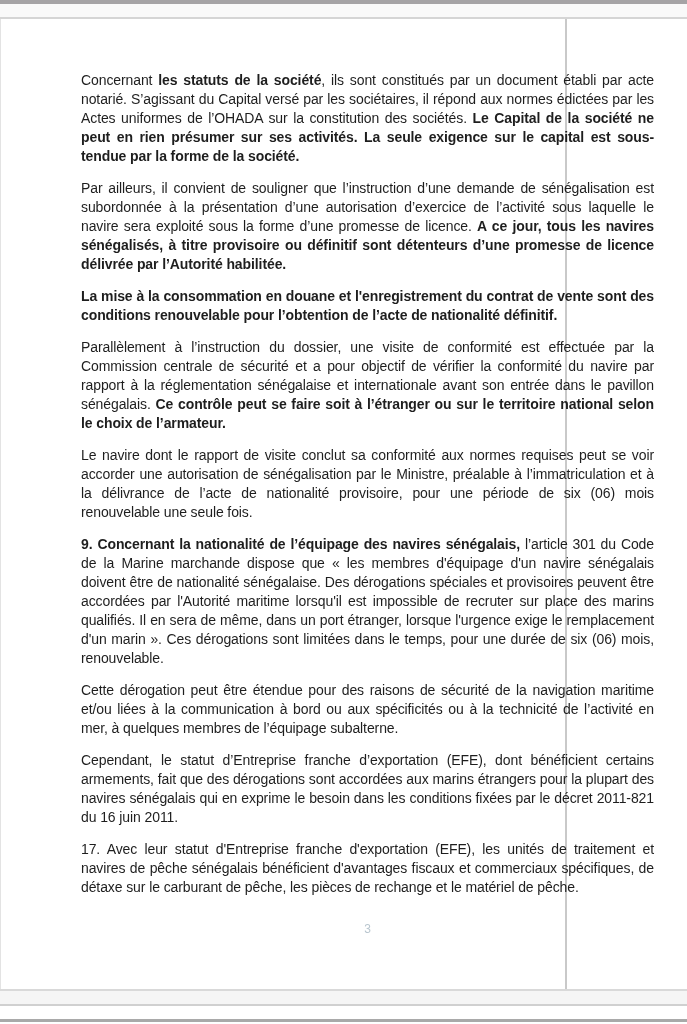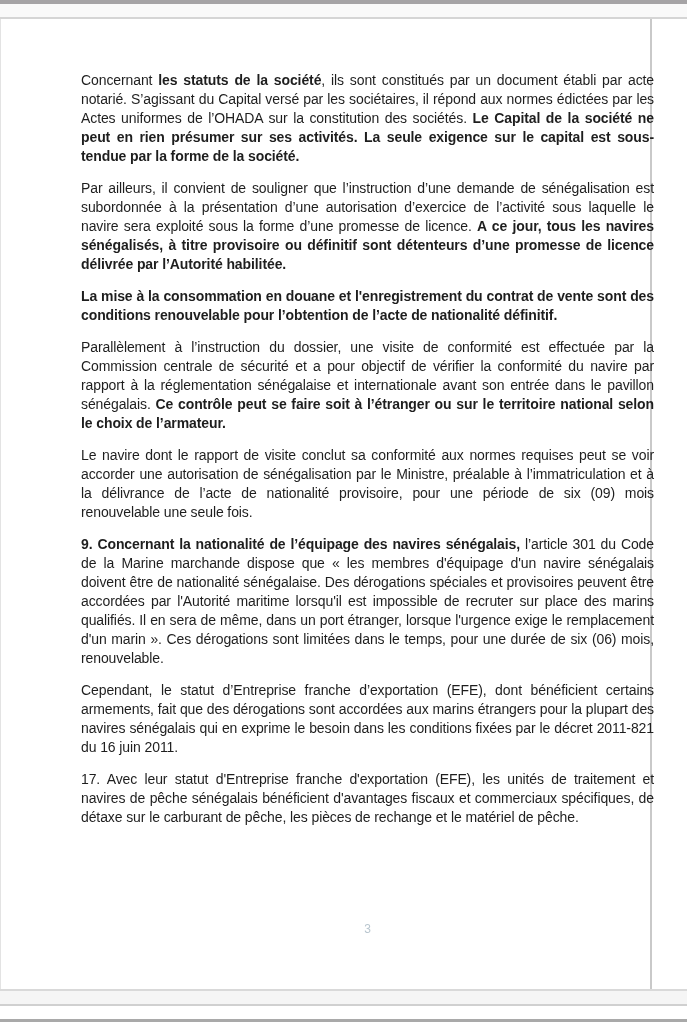--- a/index.html
+++ b/index.html
@@ -16,21 +16,21 @@
     background:#a5a3a5;
   }
   .top-sliver{
     position:absolute;top:4px;left:0;width:687px;height:13px;
     background:#f9f9f9;
     border-bottom:2px solid #d5d5d5;
   }
   
   .page{
     position:absolute;top:19px;left:0;
-    width:652px;height:970px;
+    width:567px;height:970px;
     background:#ffffff;
     border-left:1px solid #e3e3e3;
     border-right:2px solid #c9c9c9;
     box-sizing:border-box;
   }
   .page-content{
     position:absolute;left:80px;top:52px;width:573px;
     color:#1e1e1e;
     font-size:14px;
     line-height:19px;
@@ -69,22 +69,23 @@
   <div class="top-edge"></div>
   <div class="top-sliver"></div>
 
   <div class="page">
     <div class="page-content">
 
     <p class="para"><span>Concernant </span><span class="b">les statuts de la société</span><span>, ils sont constitués par un document établi par acte notarié. S’agissant du Capital versé par les sociétaires, il répond aux normes édictées par les Actes uniformes de l’OHADA sur la constitution des sociétés. </span><span class="b">Le Capital de la société ne peut en rien présumer sur ses activités. La seule exigence sur le capital est sous-tendue par la forme de la société.</span></p>
         <p class="para"><span>Par ailleurs, il convient de souligner que l’instruction d’une demande de sénégalisation est subordonnée à la présentation d’une autorisation d’exercice de l’activité sous laquelle le navire sera exploité sous la forme d’une promesse de licence. </span><span class="b">A ce jour, tous les navires sénégalisés, à titre provisoire ou définitif sont détenteurs d’une promesse de licence délivrée par l’Autorité habilitée.</span></p>
         <p class="para"><span class="b">La mise à la consommation en douane et l'enregistrement du contrat de vente sont des conditions renouvelable pour l’obtention de l’acte de nationalité définitif.</span></p>
         <p class="para"><span>Parallèlement à l’instruction du dossier, une visite de conformité est effectuée par la Commission centrale de sécurité et a pour objectif de vérifier la conformité du navire par rapport à la réglementation sénégalaise et internationale avant son entrée dans le pavillon sénégalais. </span><span class="b">Ce contrôle peut se faire soit à l’étranger ou sur le territoire national selon le choix de l’armateur.</span></p>
-        <p class="para"><span>Le navire dont le rapport de visite conclut sa conformité aux normes requises peut se voir accorder une autorisation de sénégalisation par le Ministre, préalable à l’immatriculation et à la délivrance de l’acte de nationalité provisoire, pour une période de six (09) mois renouvelable une seule fois.</span></p>
+        <p class="para"><span>Le navire dont le rapport de visite conclut sa conformité aux normes requises peut se voir accorder une autorisation de sénégalisation par le Ministre, préalable à l’immatriculation et à la délivrance de l’acte de nationalité provisoire, pour une période de six (06) mois renouvelable une seule fois.</span></p>
         <p class="para"><span class="b">9. Concernant la nationalité de l’équipage des navires sénégalais,</span><span> l’article 301 du Code de la Marine marchande dispose que « les membres d'équipage d'un navire sénégalais doivent être de nationalité sénégalaise. Des dérogations spéciales et provisoires peuvent être accordées par l'Autorité maritime lorsqu'il est impossible de recruter sur place des marins qualifiés. Il en sera de même, dans un port étranger, lorsque l'urgence exige le remplacement d'un marin ». Ces dérogations sont limitées dans le temps, pour une durée de six (06) mois, renouvelable.</span></p>
+        <p class="para"><span>Cette dérogation peut être étendue pour des raisons de sécurité de la navigation maritime et/ou liées à la communication à bord ou aux spécificités ou à la technicité de l’activité en mer, à quelques membres de l’équipage subalterne.</span></p>
         <p class="para"><span>Cependant, le statut d’Entreprise franche d’exportation (EFE), dont bénéficient certains armements, fait que des dérogations sont accordées aux marins étrangers pour la plupart des navires sénégalais qui en exprime le besoin dans les conditions fixées par le décret 2011-821 du 16 juin 2011.</span></p>
         <p class="para"><span>17. Avec leur statut d'Entreprise franche d'exportation (EFE), les unités de traitement et navires de pêche sénégalais bénéficient d'avantages fiscaux et commerciaux spécifiques, de détaxe sur le carburant de pêche, les pièces de rechange et le matériel de pêche.</span></p>
       </div>
     <div class="page-number">3</div>
   </div>
 
   <div class="page-gap"></div>
   <div class="next-sliver"></div>
   <div class="bottom-edge"></div>
 </div>

